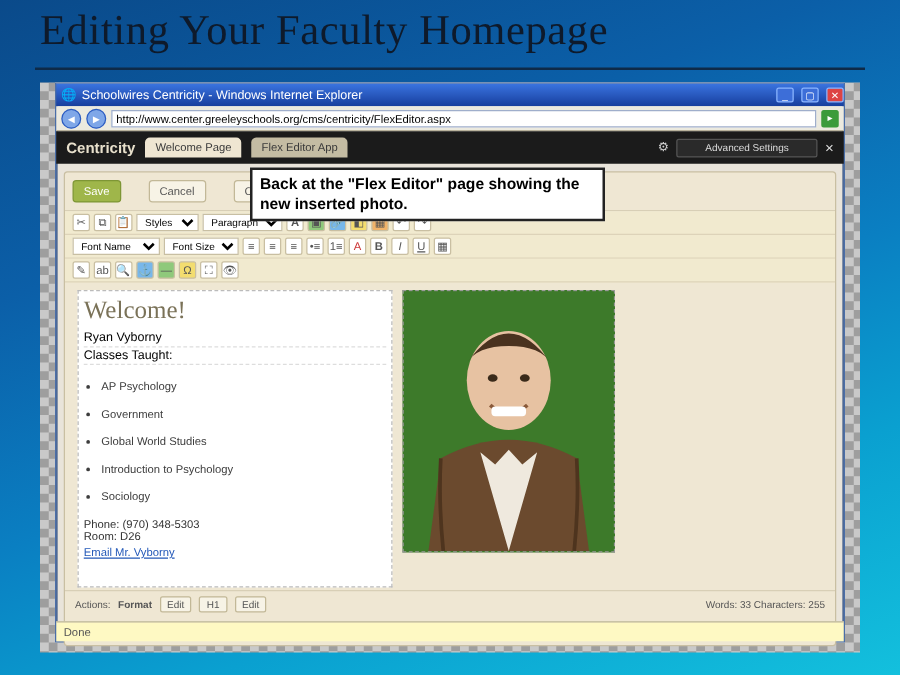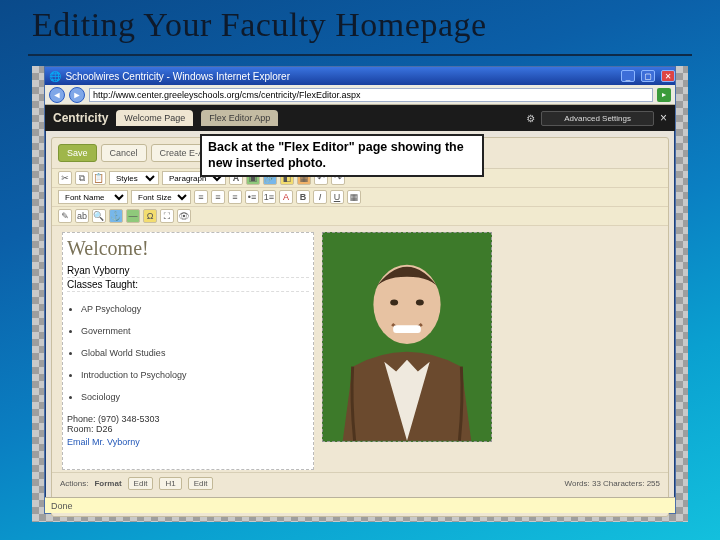--- a/index.html
+++ b/index.html
@@ -22,41 +22,41 @@
   
   .appbar{height:26px;background:#1b1b1b;display:flex;align-items:center;padding:0 8px;gap:8px}
   .logo-c{color:#e8e0cc;font-size:12px;font-weight:bold}
   .tab{background:#efe6d2;border-radius:4px 4px 0 0;font-size:9px;padding:3px 8px;color:#3a3a3a}
   .tab.inactive{background:#c4bca3}
   .pill{margin-left:auto;display:flex;gap:6px;align-items:center}
   .adv{background:#2a2a2a;color:#ddd;font-size:8px;padding:2px 22px;border:1px solid #555;border-radius:2px}
   .x{color:#ddd;font-size:12px}
   
   .panel{position:relative;margin:6px;background:#efe7d3;border:1px solid #c9bfa2;border-radius:3px;height:380px}
-  .panel-top{display:flex;gap:4px;padding:6px;align-items:center;border-bottom:1px solid #d8cfb6}
+  .panel-top{display:flex;gap:22px;padding:6px;align-items:center;border-bottom:1px solid #d8cfb6}
   .btn{background:#f7f3e6;border:1px solid #c2b897;border-radius:3px;font-size:9px;padding:3px 8px;color:#555}
   .btn.save{background:#9fb64a;color:#fff;border-color:#7e9635}
   
   .callout{position:absolute;top:-4px;left:148px;width:284px;background:#fff;border:2px solid #222;padding:4px 6px;font-size:12.5px;line-height:1.25;font-weight:bold;font-family:Arial;z-index:20}
   
   .tb{display:flex;align-items:center;gap:3px;padding:2px 6px;border-bottom:1px solid #ddd3b9;background:#f1eacf;font-size:8px;flex-wrap:nowrap;overflow:hidden}
   .tb .sel{border:1px solid #c8bfa3;background:#fff;height:14px;font-size:8px;padding:0 2px;min-width:50px}
   .ic{width:14px;height:14px;border:1px solid #c9bfa2;background:#fff;display:inline-flex;align-items:center;justify-content:center;font-size:9px;color:#555;border-radius:2px}
   .ic.g{background:#8fc97b}
   .ic.b{background:#77b7ea}
   .ic.y{background:#f3dd6f}
   .ic.r{background:#f0b36a}
   
   .content{position:relative;display:flex;padding:6px 10px;gap:8px;height:250px}
   .textcol{width:252px;font-size:10px;color:#333;border:1px dashed #bbb;padding:4px;background:#fff}
   .welcome{font-family:Georgia,serif;font-size:20px;color:#7a7258;margin-bottom:4px}
   .textcol input.ln{display:block;width:100%;border:none;border-bottom:1px dashed #ddd;font-size:10px;padding:1px 0;background:transparent}
   .textcol ul{margin:3px 0 3px 14px;font-size:9px;color:#3d3d3d}
   .textcol ul li{margin:12px 0}
-  .link{color:#2358b8;}
+  .link{color:#2358b8;text-decoration:underline}
   .photo{width:170px;height:210px;border:1px dashed #999;background:#3e7a2b;position:relative;overflow:hidden}
   .photo svg{width:100%;height:100%}
   
   .panel-foot{position:absolute;left:0;right:0;bottom:22px;border-top:1px solid #d8cfb6;padding:4px 8px;display:flex;align-items:center;gap:6px;font-size:8px;color:#555}
   .panel-foot .sp{flex:1}
   .panel-foot .mini{border:1px solid #c2b897;background:#f7f3e6;padding:1px 5px;border-radius:2px}
   .activate{position:absolute;left:8px;bottom:4px;font-size:9px;color:#2a6b18;display:flex;align-items:center;gap:3px}
   .activate input{accent-color:#2a6b18;width:11px;height:11px}
   
   .status{position:absolute;left:0;right:0;bottom:0;height:16px;background:#fef9c3;border-top:1px solid #b9b29c;font-size:9px;color:#555;display:flex;align-items:center;padding:0 6px}

